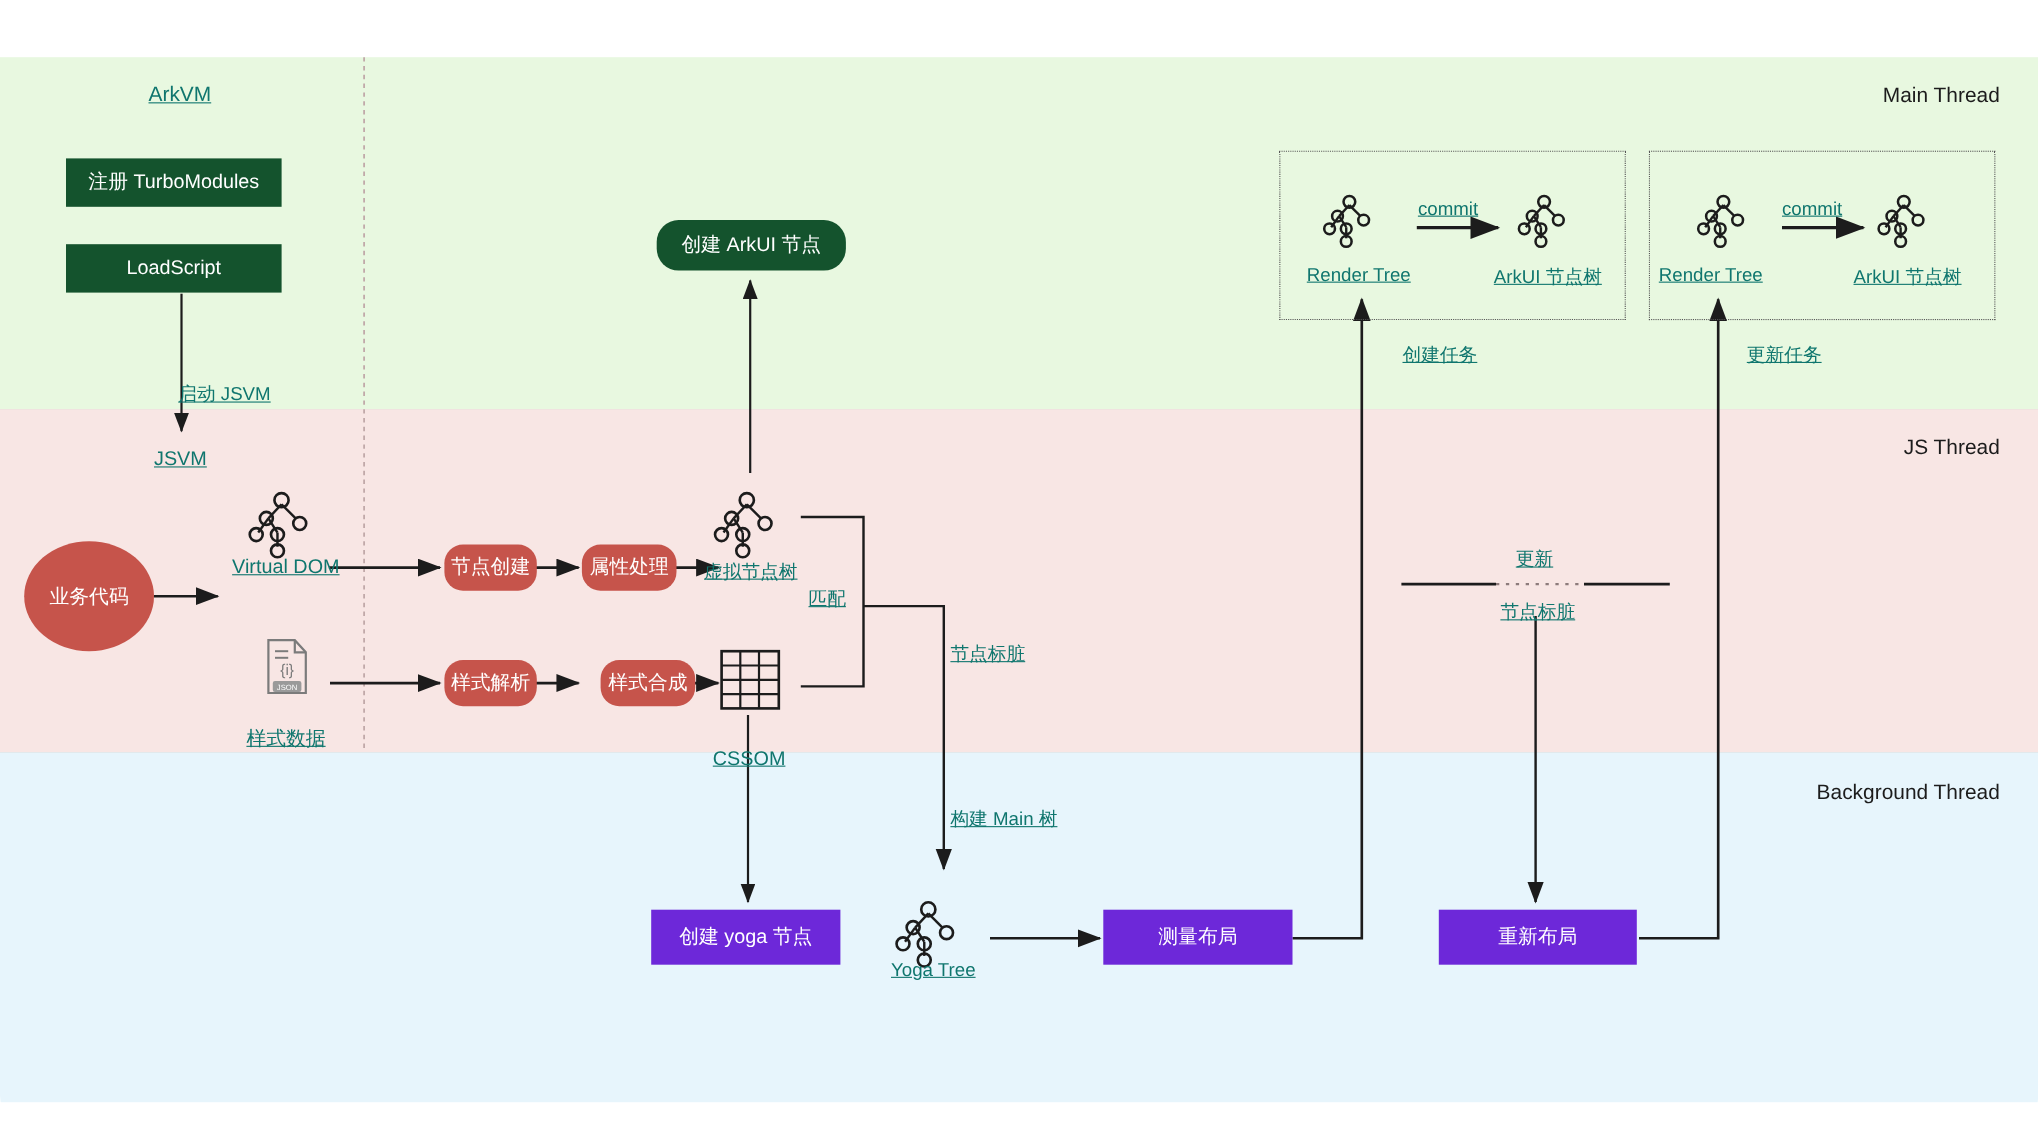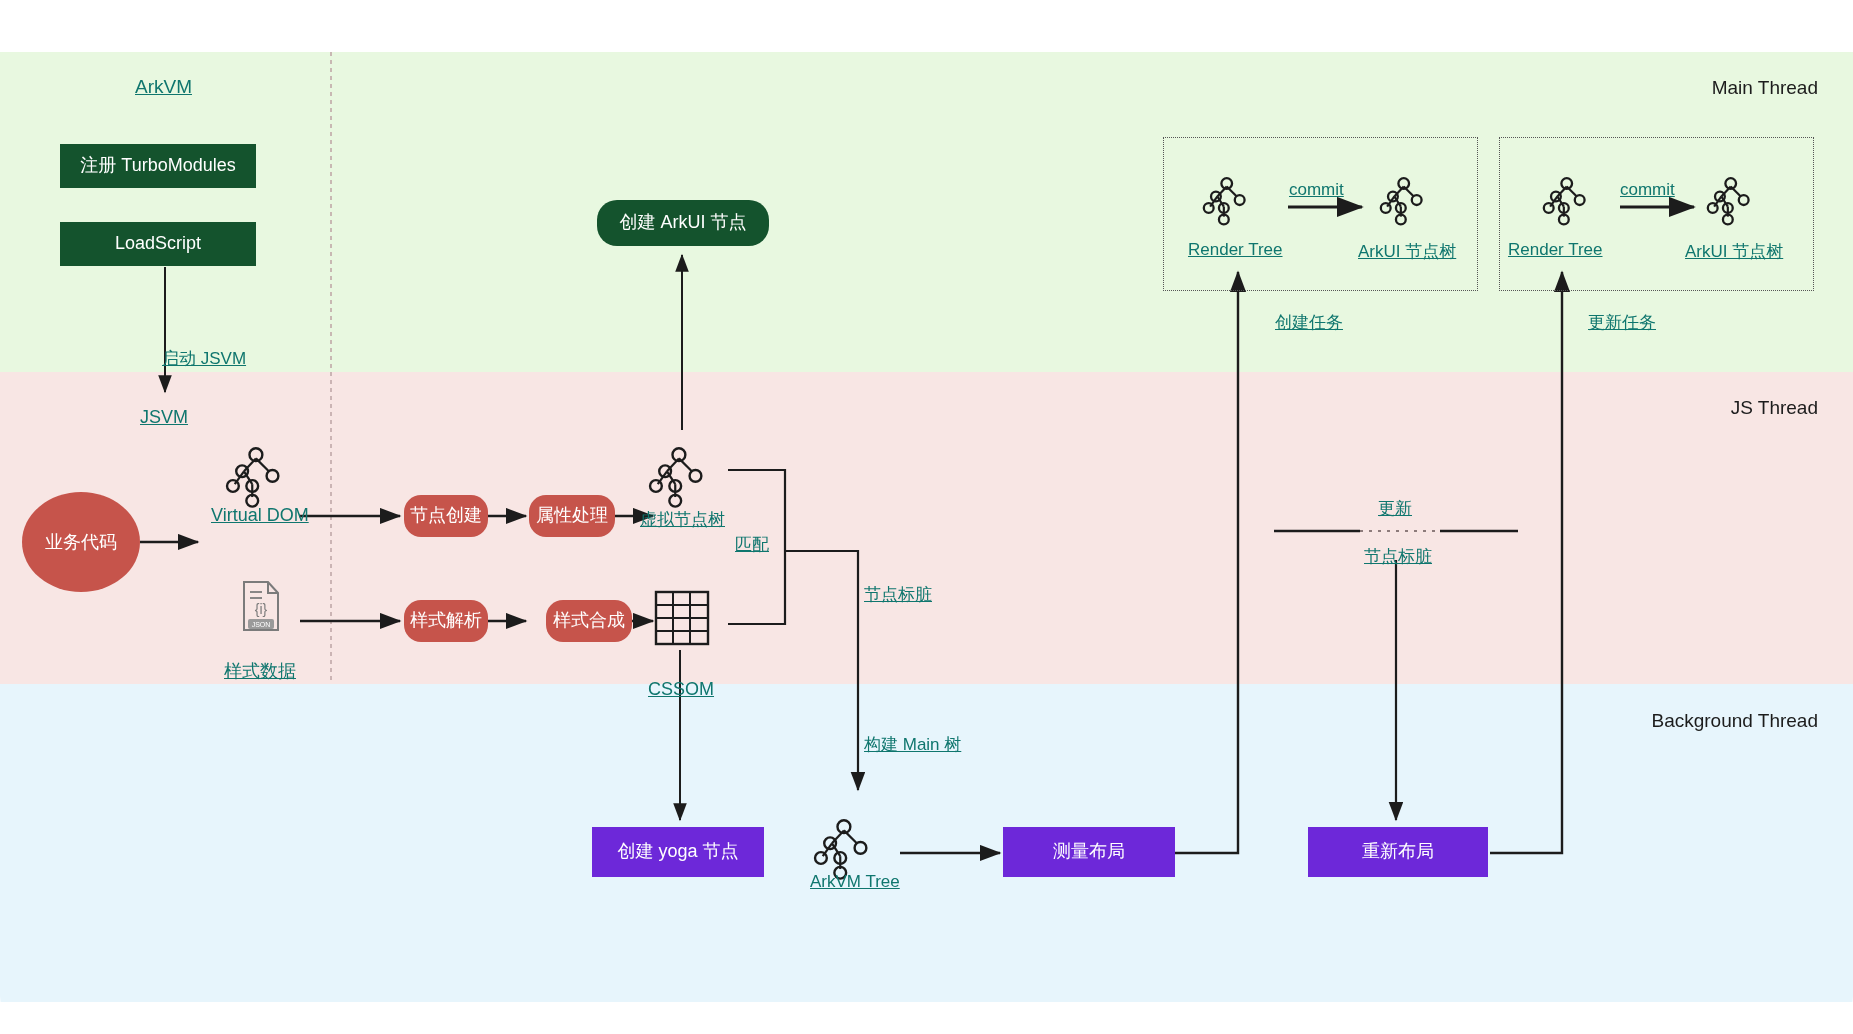--- a/index.html
+++ b/index.html
@@ -255,18 +255,18 @@
     <div class="txt" style="left:648px;top:638px;margin-top:41px;">CSSOM</div>
 
     <div class="txt small" style="left:735px;top:533px;">匹配</div>
     <div class="txt small" style="left:864px;top:583px;">节点标脏</div>
     <div class="txt small" style="left:864px;top:733px;">构建 Main 树</div>
 
     <div class="txt small" style="left:1378px;top:497px;">更新</div>
     <div class="txt small" style="left:1364px;top:545px;">节点标脏</div>
 
     <div class="node-box blue-box" style="left:592px;top:827px;width:172px;height:50px;">创建 yoga 节点</div>
-    <div class="txt small" style="left:810px;top:872px;">ArkVM Tree</div>
+    <div class="txt small" style="left:810px;top:872px;">Yoga Tree</div>
     <div class="node-box blue-box" style="left:1003px;top:827px;width:172px;height:50px;">测量布局</div>
     <div class="node-box blue-box" style="left:1308px;top:827px;width:180px;height:50px;">重新布局</div>
 
   </div>
 </div>
 
 </body></html>

